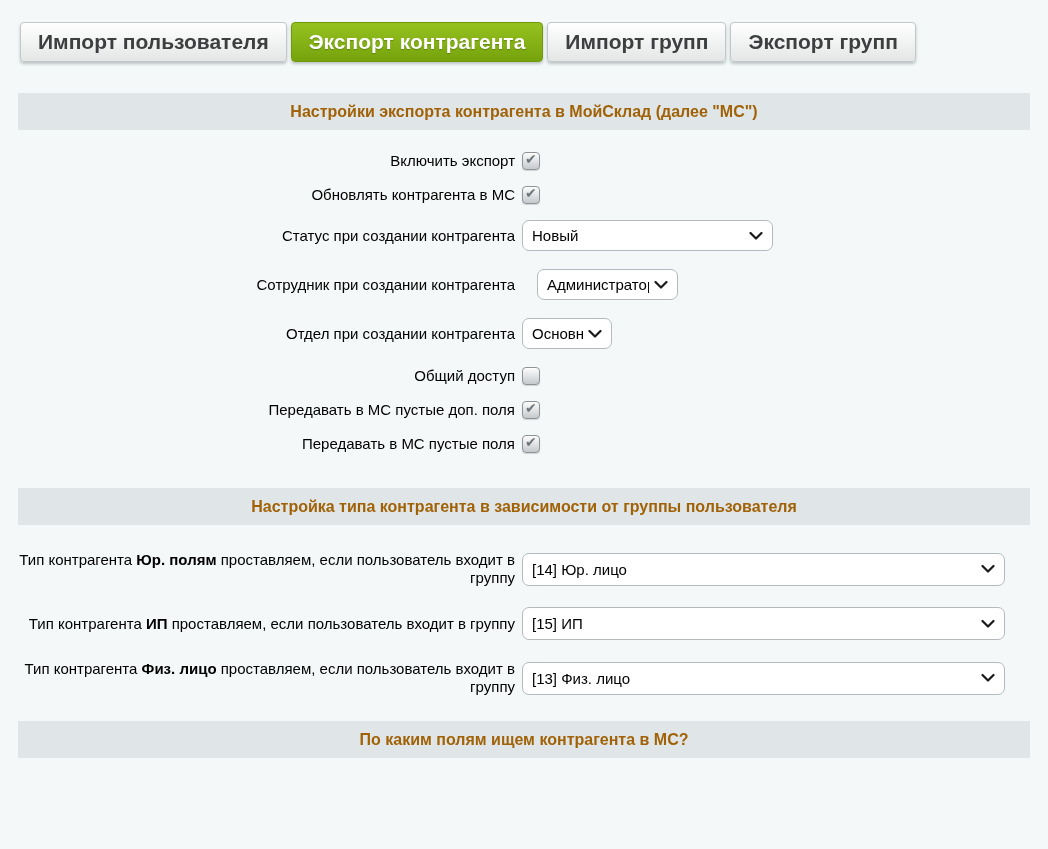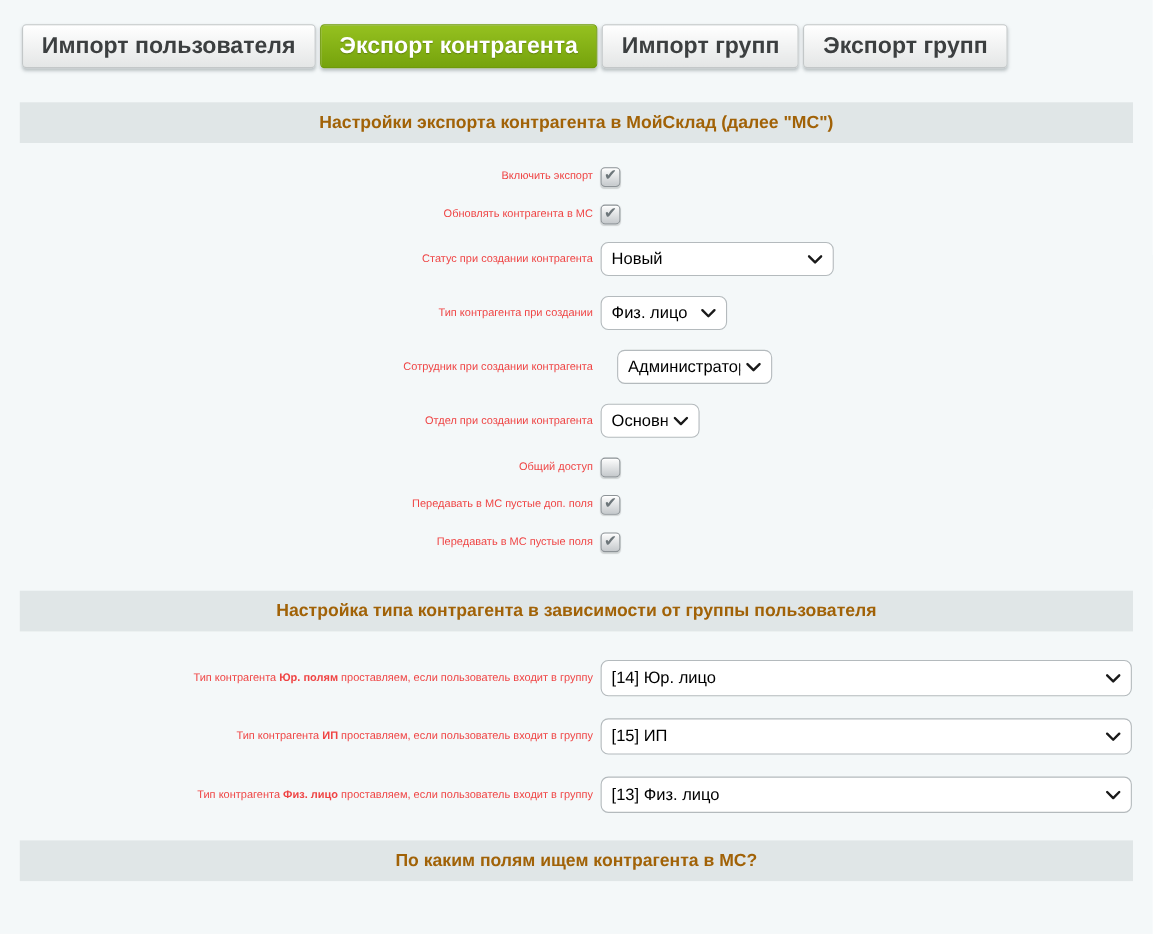--- a/index.html
+++ b/index.html
@@ -59,25 +59,24 @@
   .sh-3 { margin-top: 25px; margin-bottom: 23px; }
 
   
   .row {
     display: flex;
     align-items: center;
   }
   .row-label {
     flex: 0 0 497px;
     text-align: right;
-    font-size: 10px;
-    color: #ef4444;
+    font-size: 15px;
+    color: #000000;
     line-height: 18px;
     padding-right: 0;
-    margin-left: 24px;
   }
   .row-control { margin-left: 7px; display: flex; align-items: center; }
   .row-cb  { margin-bottom: 16px; }
   .row-sel { margin-bottom: 18px; }
   .row-wide { margin-bottom: 20px; }
 
   
   .cb {
     -webkit-appearance: none;
     appearance: none;
@@ -120,21 +119,21 @@
   .chev {
     position: absolute;
     right: 10px;
     top: 50%;
     transform: translateY(-50%);
     pointer-events: none;
     line-height: 0;
   }
 
   
-  .w211 { width: 212px; }
+  .w211 { width: 251px; }
   .w115 { width: 115px; }
   .w156 { width: 156px; padding-left: 15px; }
   .w113 { width: 90px; }
   .w483 { width: 483px; }
 
   b { font-weight: bold; }
 </style>
 </head>
 <body>
 
@@ -171,31 +170,20 @@
       <div class="row-control">
         <span class="select-wrap w211">
           <select class="sel"><option>Новый</option></select>
           <span class="chev"><svg width="14" height="9" viewBox="0 0 14 9">
                 <path d="M1.5 1.5 L7 7 L12.5 1.5" stroke="#1a1a1a" stroke-width="2.2" fill="none" stroke-linecap="round" stroke-linejoin="round"></path>
               </svg></span>
         </span>
       </div>
     </div>
 
-    <div class="row row-sel">
-      <div class="row-label">Тип контрагента при создании</div>
-      <div class="row-control">
-        <span class="select-wrap w115">
-          <select class="sel"><option>Физ. лицо</option></select>
-          <span class="chev"><svg width="14" height="9" viewBox="0 0 14 9">
-                <path d="M1.5 1.5 L7 7 L12.5 1.5" stroke="#1a1a1a" stroke-width="2.2" fill="none" stroke-linecap="round" stroke-linejoin="round"></path>
-              </svg></span>
-        </span>
-      </div>
-    </div>
 
     <div class="row row-sel">
       <div class="row-label">Сотрудник при создании контрагента</div>
       <div class="row-control">
         <span class="select-wrap w156">
           <select class="sel"><option>Администратор</option></select>
           <span class="chev"><svg width="14" height="9" viewBox="0 0 14 9">
                 <path d="M1.5 1.5 L7 7 L12.5 1.5" stroke="#1a1a1a" stroke-width="2.2" fill="none" stroke-linecap="round" stroke-linejoin="round"></path>
               </svg></span>
         </span>

